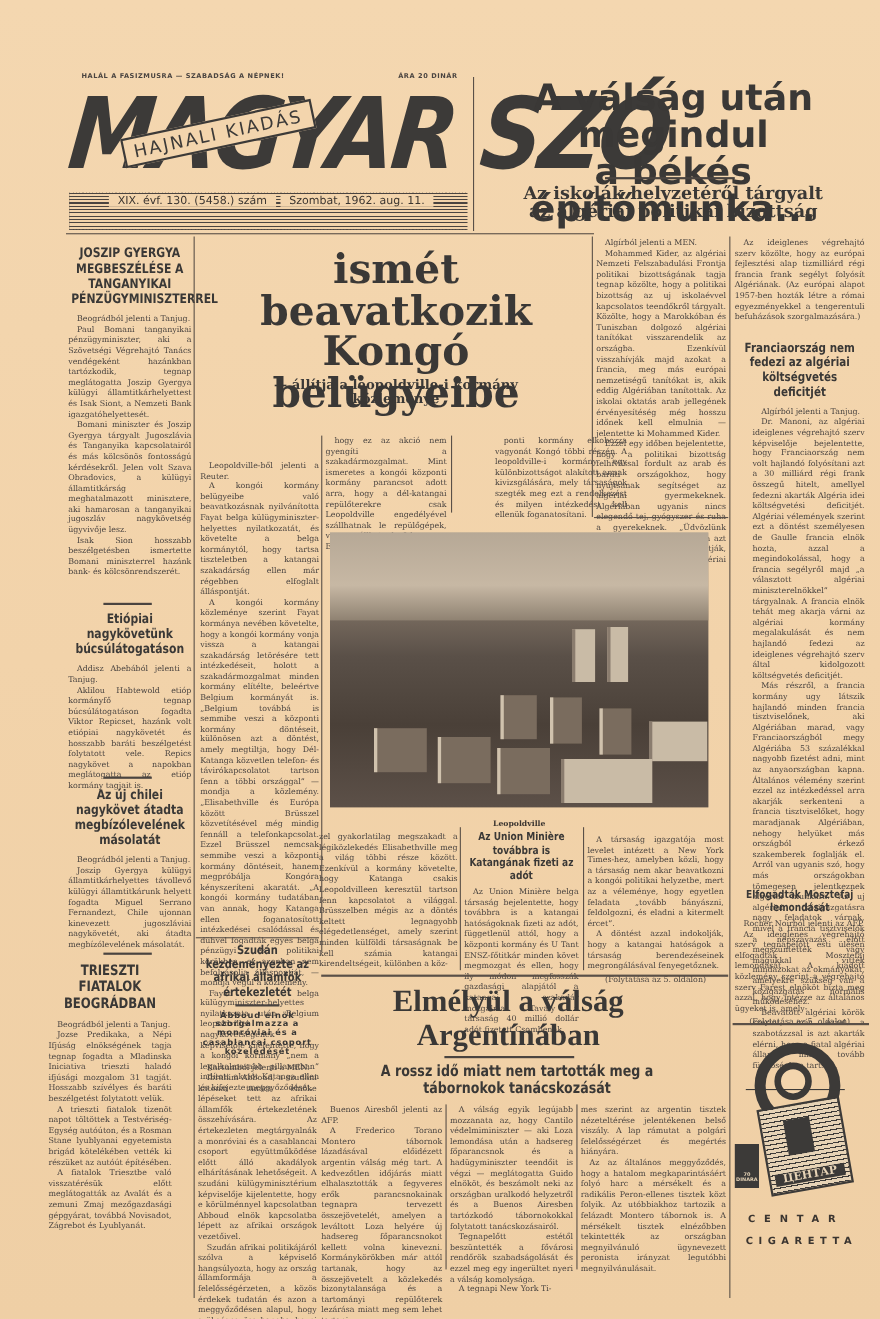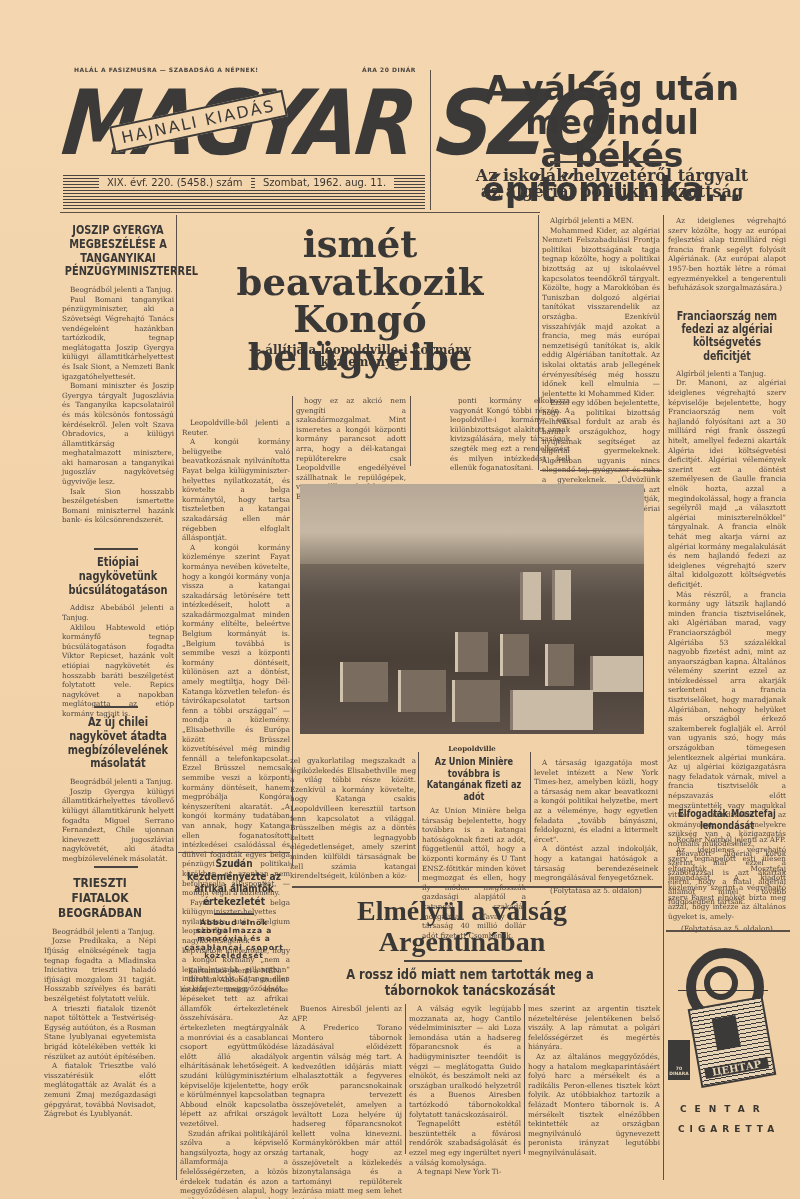--- a/index.html
+++ b/index.html
@@ -32,21 +32,21 @@
 </head>
 <body>
 
 <div class="page">
 
   <div class="abs topline" style="left:74px;top:66px;">HALÁL A FASIZMUSRA — SZABADSÁG A NÉPNEK!</div>
   <div class="abs topline" style="left:362px;top:66px;">ÁRA 20 DINÁR</div>
   <div class="abs masthead" style="left:68px;top:78px;">MAGYAR SZÓ</div>
   <div class="abs stamp" style="left:110px;top:108px;">HAJNALI KIADÁS</div>
   <div class="abs hatchbar" style="left:63px;top:175px;width:362px;height:34px;">
-    <span class="abs hatchlabel" style="left:36px;top:2px;">XIX. évf. 220. (5458.) szám</span>
+    <span class="abs hatchlabel" style="left:36px;top:2px;">XIX. évf. 130. (5458.) szám</span>
     <span class="abs hatchlabel" style="left:192px;top:2px;">Szombat, 1962. aug. 11.</span>
   </div>
   <div class="vrule" style="left:430px;top:70px;height:140px;"></div>
 
   <div class="abs bighead" style="left:436px;top:72px;width:352px;font-size:33px;font-family:'DejaVu Sans',sans-serif;">
     <div>A válság után megindul</div>
     <div>a békés építőmunka...</div>
   </div>
   <div class="short" style="left:550px;top:161px;width:118px;"></div>
   <div class="abs bighead" style="left:436px;top:168px;width:352px;font-size:16px;">
@@ -129,21 +129,21 @@
     <p>Ezzel egy időben bejelentette, hogy a politikai bizottság felhívással fordult az arab és baráti országokhoz, hogy nyujtsanak segítséget az algériai gyermekeknek. Algériában ugyanis nincs elegendő tej, gyógyszer és ruha a gyerekeknek. „Üdvözlünk majd minden segítséget, ha azt azzal a kívánsággal nyujtják, hogy támogassák az algériai népet” — mondotta.</p>
   </div>
   <div class="vrule" style="left:663px;top:215px;height:965px;"></div>
   <div class="abs body" style="left:668px;top:216px;width:118px;">
     <p>Az ideiglenes végrehajtó szerv közölte, hogy az európai fejlesztési alap tizmilliárd régi francia frank segélyt folyósít Algériának. (Az európai alapot 1957-ben hozták létre a római egyezményekkel a tengerentuli befuházások szorgalmazására.)</p>
   </div>
   <div class="hrule" style="left:540px;top:470px;width:122px;"></div>
 
   <div class="abs" style="left:668px;top:310px;width:118px;">
     <div class="condhead" style="font-size:11.5px;width:134px;margin-left:-8px;">Franciaország nem fedezi az algériai költségvetés deficitjét</div>
-    <div class="body" style="margin-top:6px;">
+    <div class="body" style="margin-top:6px;margin-left:16px;">
       <p>Algírból jelenti a Tanjug.</p>
       <p>Dr. Manoni, az algériai ideiglenes végrehajtó szerv képviselője bejelentette, hogy Franciaország nem volt hajlandó folyósítani azt a 30 milliárd régi frank összegű hitelt, amellyel fedezni akarták Algéria idei költségvetési deficitjét. Algériai vélemények szerint ezt a döntést személyesen de Gaulle francia elnök hozta, azzal a megindokolással, hogy a francia segélyről majd „a választott algériai miniszterelnökkel” tárgyalnak. A francia elnök tehát meg akarja várni az algériai kormány megalakulását és nem hajlandó fedezi az ideiglenes végrehajtó szerv által kidolgozott költségvetés deficitjét.</p>
       <p>Más részről, a francia kormány ugy látszik hajlandó minden francia tisztviselőnek, aki Algériában marad, vagy Franciaországból megy Algériába 53 százalékkal nagyobb fizetést adni, mint az anyaországban kapna. Általános vélemény szerint ezzel az intézkedéssel arra akarják serkenteni a francia tisztviselőket, hogy maradjanak Algériában, nehogy helyüket más országból érkező szakemberek foglalják el. Arról van ugyanis szó, hogy más országokban tömegesen jelentkeznek algériai munkára. Az uj algériai közigazgatásra nagy feladatok várnak, mivel a francia tisztviselők a népszavazás előtt megszüntették vagy magukkal vitték mindazokat az okmányokat, amelyekre szükség van a közigazgatás normális működéséhez.</p>
       <p>Beavatott algériai körök szerint, már ezzel a szabotázzsal is azt akarták elérni, hogy a fiatal algériai államot minél tovább függőségben tartsák.</p>
     </div>
   </div>
 
   <div class="abs photo" style="left:300px;top:484px;width:344px;height:250px;">
     <div class="water"></div>
     <div class="bld" style="left:220px;top:88px;width:18px;height:48px;"></div>

